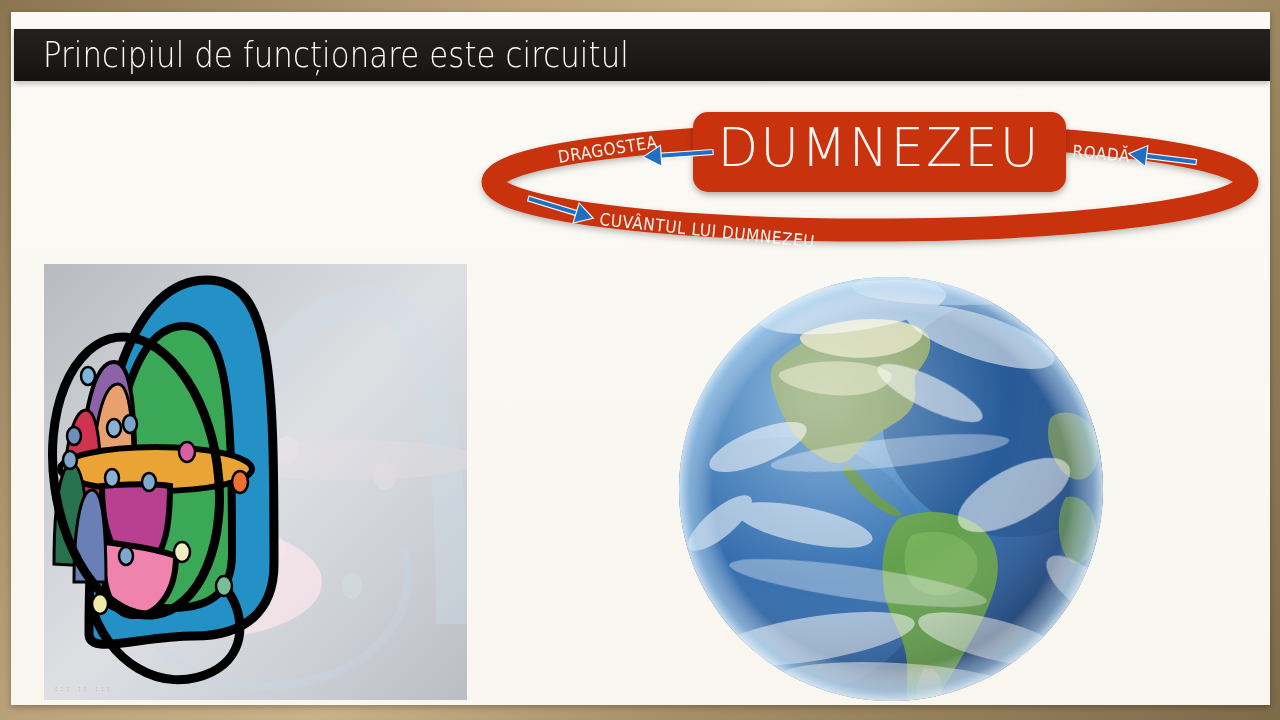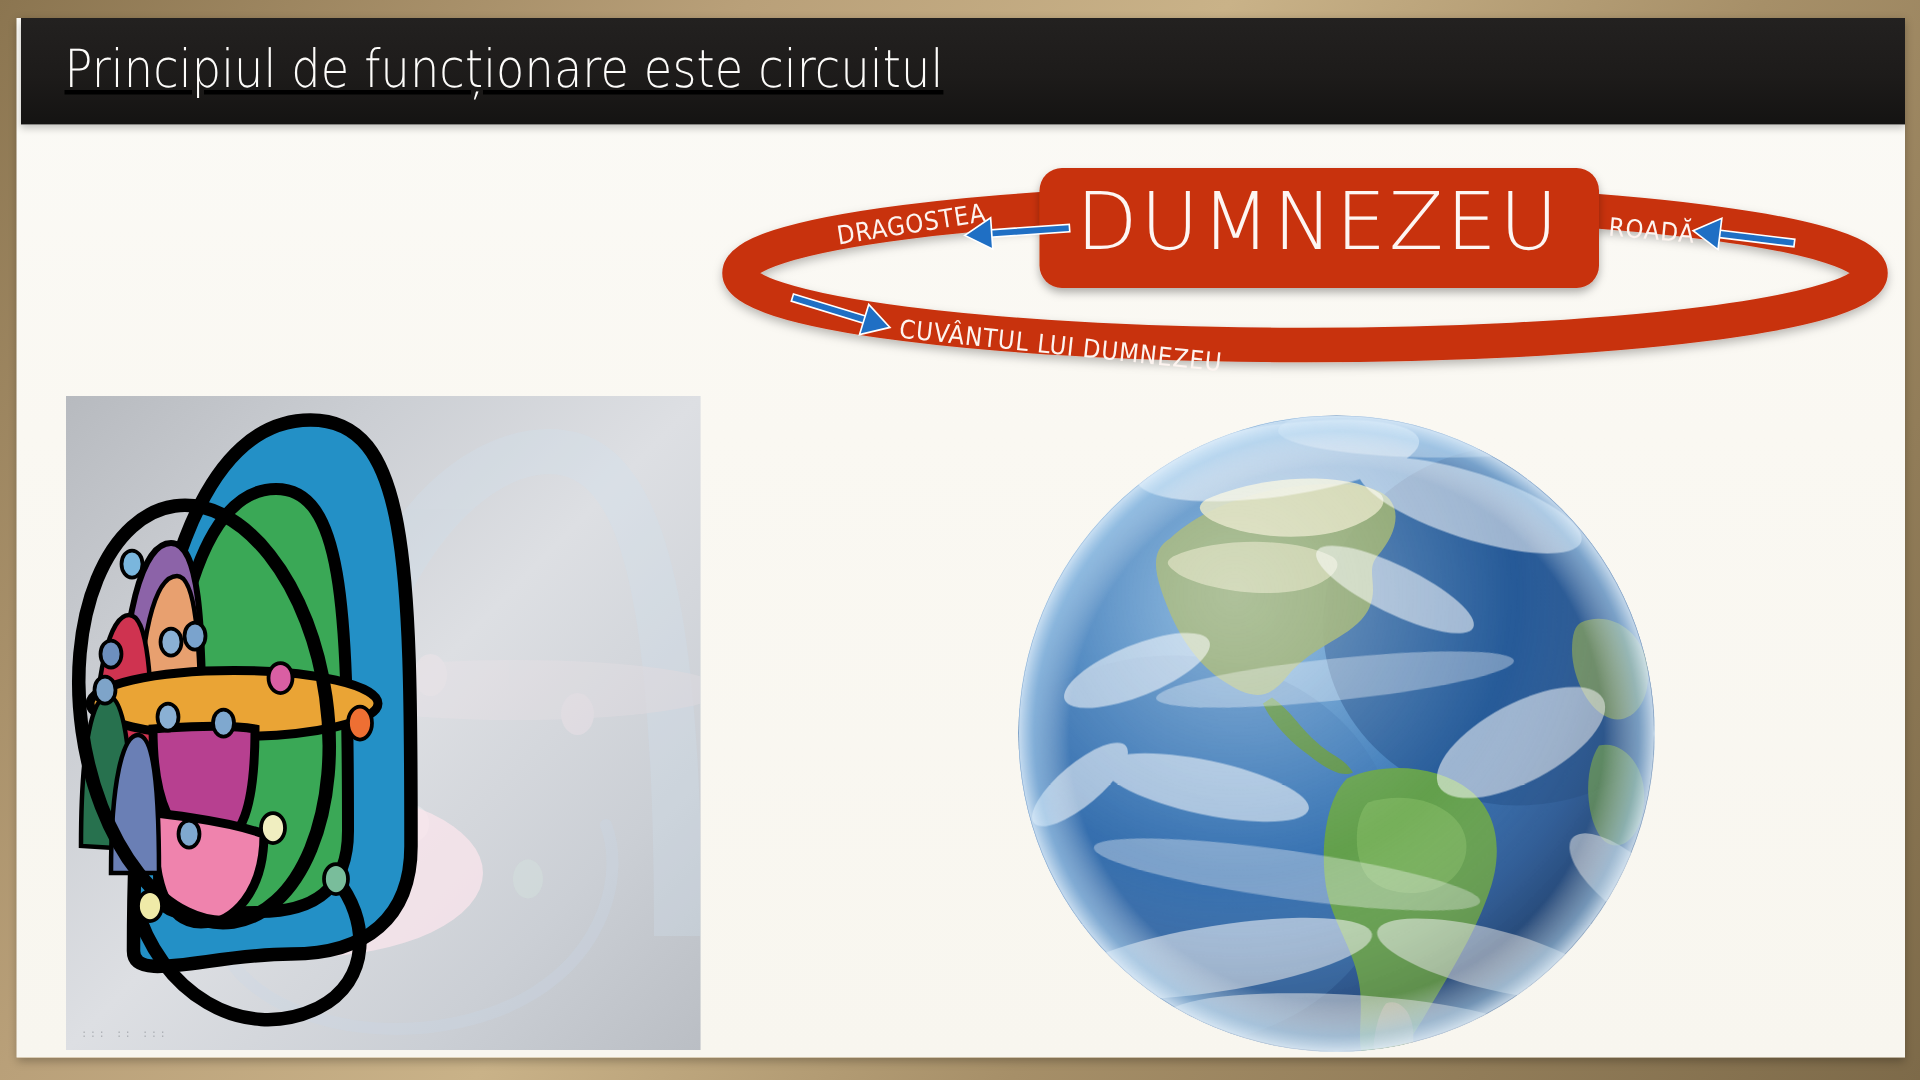--- a/index.html
+++ b/index.html
@@ -19,25 +19,24 @@
   
   #slide{
     position:absolute;left:11px;top:12px;width:1259px;height:693px;
     background:linear-gradient(180deg,#fbfaf6 0%,#faf8f2 40%,#f8f6ef 100%);
     overflow:hidden;
     box-shadow:0 2px 6px rgba(0,0,0,.28);
   }
 
   
   #title-bar{
-    position:absolute;left:3px;top:0;width:1256px;height:71px;
+    position:absolute;left:3px;top:17px;width:1256px;height:52px;
     background:linear-gradient(180deg,#232120 0%,#1d1b1a 55%,#141312 100%);
     display:flex;align-items:center;
     box-shadow:0 3px 5px rgba(0,0,0,.22);
-    text-decoration:underline;
   }
   #title-text{
     color:#fdfcfa;
     font-family:"DejaVu Sans","Liberation Sans",sans-serif;
     font-size:35px;font-weight:300;letter-spacing:.1px;
     margin-left:29px;line-height:1;
     transform:scaleX(.88);transform-origin:left center;
     white-space:nowrap;
   }
 

